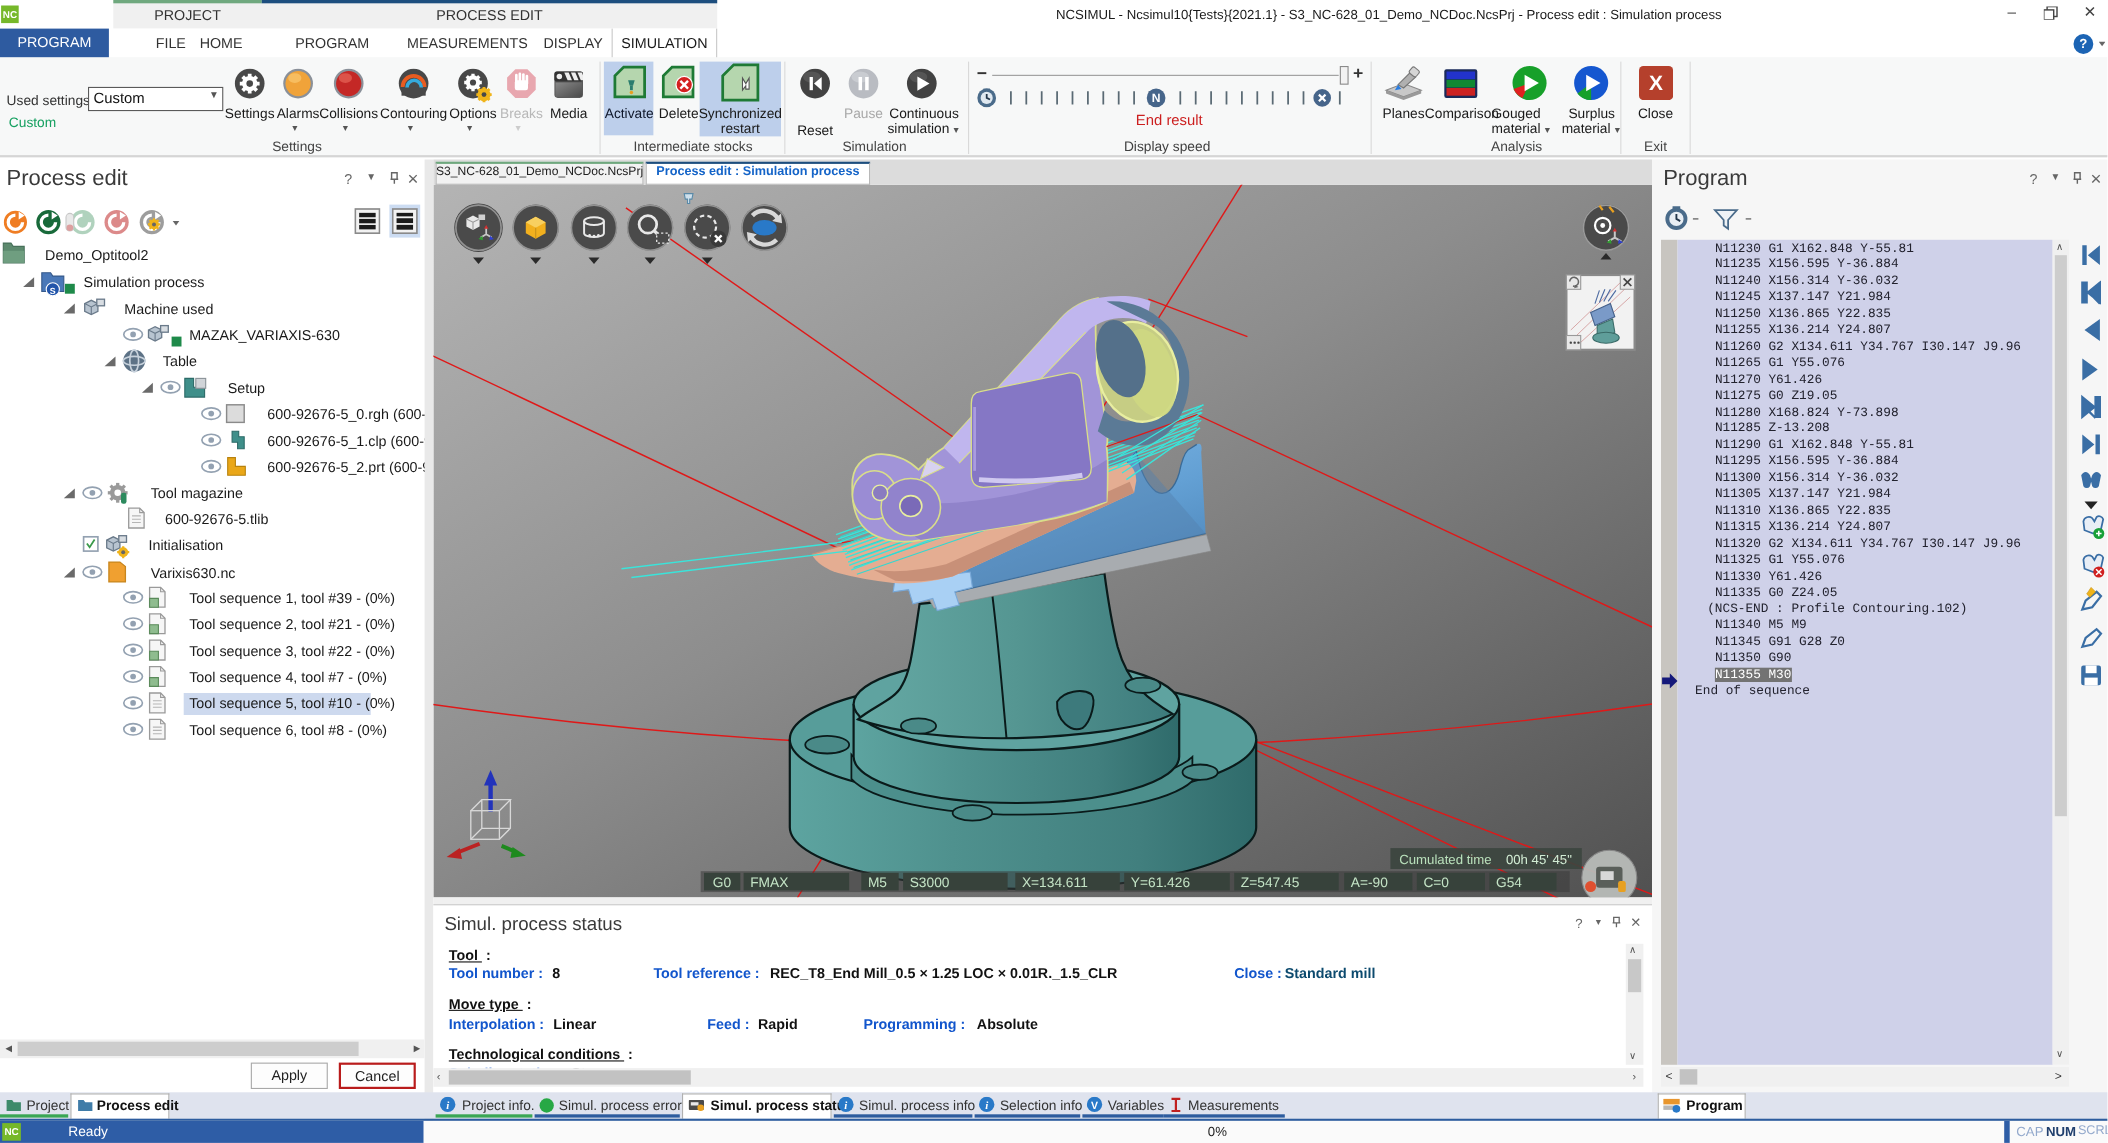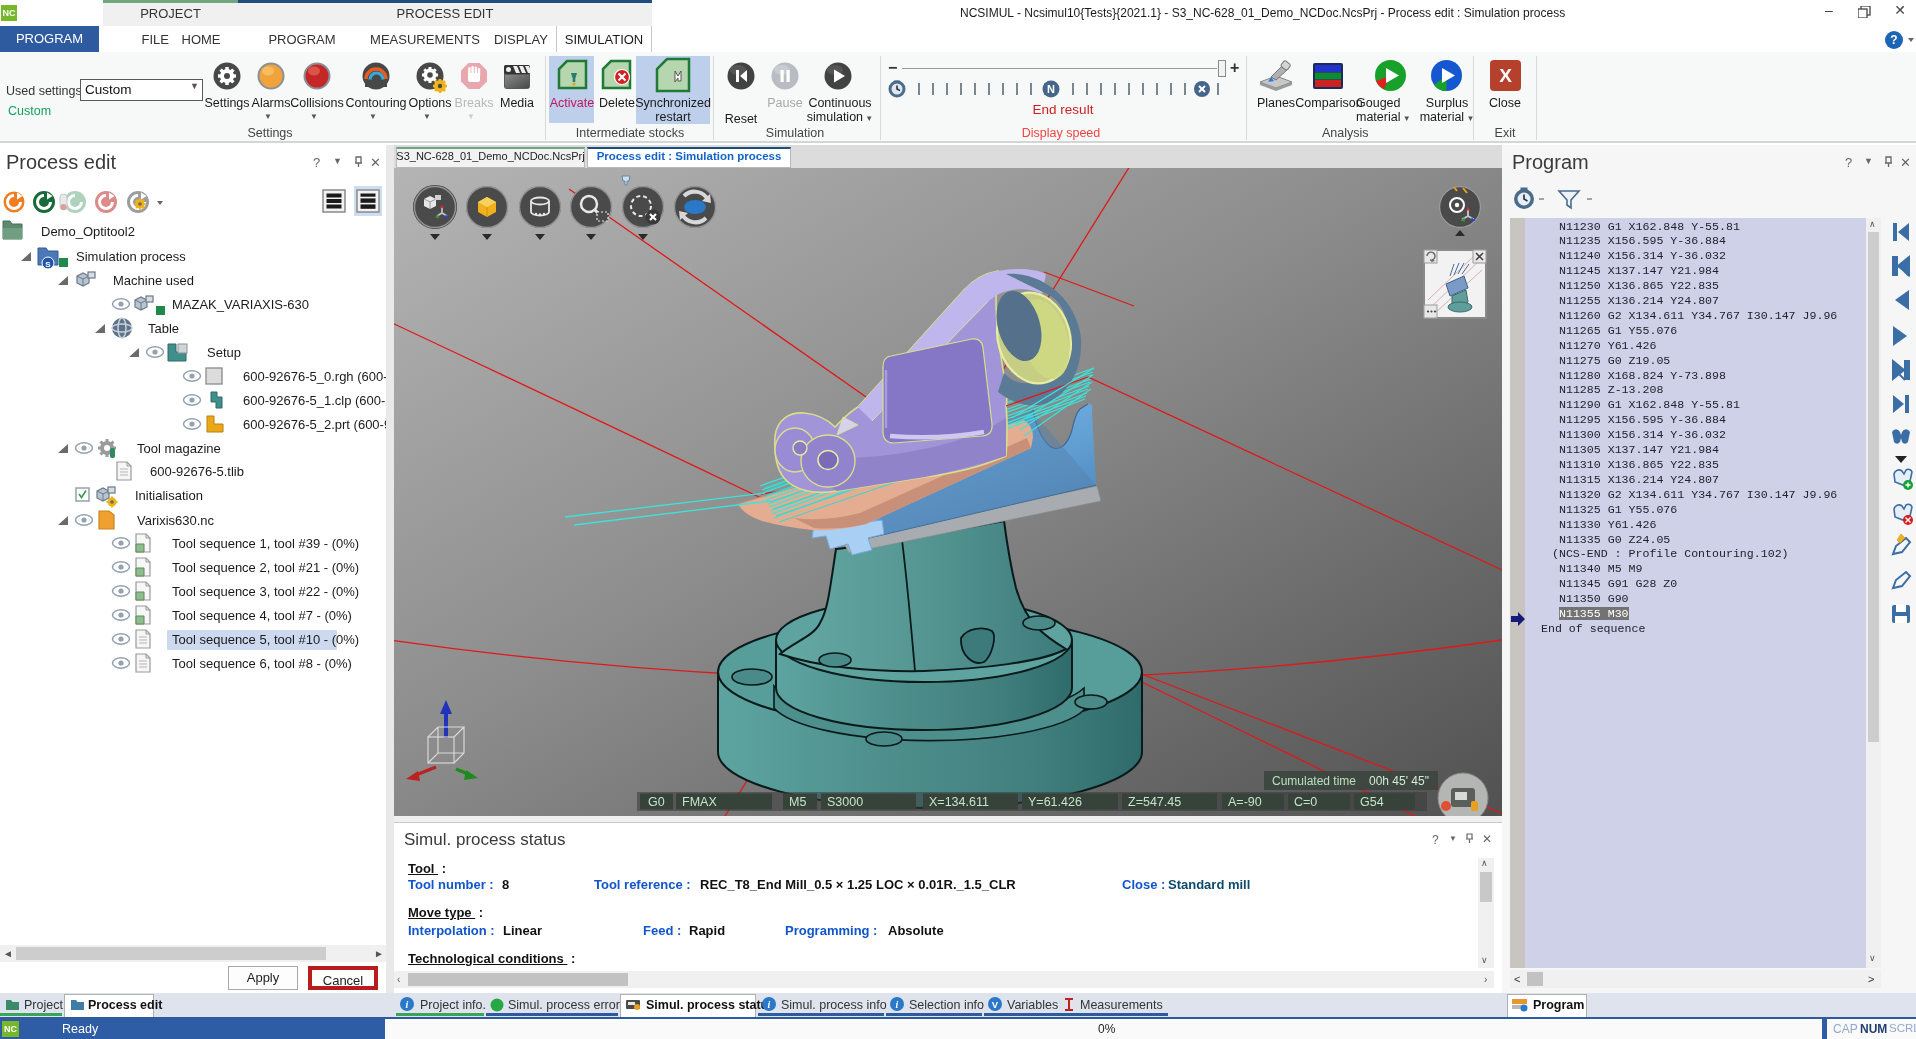--- a/index.html
+++ b/index.html
@@ -167,21 +167,21 @@
         <circle cx="21" cy="18" r="7.5" fill="#d42020" stroke="#fff" stroke-width="1.2"></circle>
         <g stroke="#fff" stroke-width="2.2">
           <line x1="17.5" y1="14.5" x2="24.5" y2="21.5"></line>
           <line x1="24.5" y1="14.5" x2="17.5" y2="21.5"></line>
         </g>
       </svg>
 <svg class="abs" style="left:655px;top:57px;" width="36" height="36">
         <path d="M12,2 L34,2 L34,34 L2,34 L2,12 Z" fill="#b5d6ae" stroke="#1e7a35" stroke-width="2.5"></path>
         <path d="M20,14 l3,5 l3,-5 l0,10 l-3,0 l0,-3 l-3,4 Z" fill="#fff" stroke="#555" stroke-width="1"></path>
       </svg>
-<div class="txt" style="left:549px;top:96px;width:46px;text-align:center;font-size:12.5px;color:#be185d;">Activate</div>
+<div class="txt" style="left:549px;top:96px;width:46px;text-align:center;font-size:12.5px;color:#0f172a;">Activate</div>
 <div class="txt" style="left:594px;top:96px;width:46px;text-align:center;font-size:12.5px;color:#1a1a1a;">Delete</div>
 <div class="txt" style="left:630px;top:96px;width:86px;text-align:center;font-size:12.5px;color:#1a1a1a;">Synchronized<br>restart</div>
 <div class="txt" style="left:570px;top:126px;width:120px;text-align:center;font-size:12.5px;color:#444;">Intermediate stocks</div>
 
 <svg class="abs" style="left:727px;top:62px;" width="28" height="28">
         <circle cx="14" cy="14" r="13.5" fill="#424242"></circle>
         <ellipse cx="11" cy="8" rx="8" ry="5" fill="#5a5a5a" opacity="0.8"></ellipse>
         <rect x="9" y="8" width="3" height="12" fill="#fff"></rect>
         <path d="M20,8 L13,14 L20,20 Z" fill="#fff"></path>
       </svg>
@@ -234,21 +234,21 @@
         <rect x="6" y="0.5" width="6" height="2.4" fill="#4a6b8a"></rect>
 <circle cx="163" cy="9" r="8.5" fill="#46658a"></circle>
         <text x="163" y="13" font-size="11" font-weight="bold" fill="#fff" text-anchor="middle" font-family="Liberation Sans">N</text>
 <circle cx="314" cy="9" r="8" fill="#46658a"></circle>
         <g stroke="#fff" stroke-width="2">
           <line x1="311" y1="6" x2="317" y2="12"></line>
           <line x1="317" y1="6" x2="311" y2="12"></line>
         </g>
 </svg>
 <div class="txt" style="left:1003px;top:102px;width:120px;text-align:center;font-size:13.5px;color:#cc1f1f;">End result</div>
-<div class="txt" style="left:1001px;top:126px;width:120px;text-align:center;font-size:12.5px;color:#ef4444;">Display speed</div>
+<div class="txt" style="left:1001px;top:126px;width:120px;text-align:center;font-size:12.5px;color:#404040;">Display speed</div>
 
 <svg class="abs" style="left:1258px;top:60px;" width="36" height="32">
         <path d="M2,22 L18,16 L34,22 L18,28 Z" fill="#c8c8c8" stroke="#888" stroke-width="1"></path>
         <path d="M2,22 L2,25 L18,31 L34,25 L34,22 L18,28 Z" fill="#9a9a9a"></path>
         <path d="M13,17 L24,6 L29,10 L18,20 Z" fill="#b0b0b0" stroke="#777" stroke-width="1"></path>
         <rect x="24" y="2" width="8" height="7" rx="2" fill="#d5d5d5" stroke="#777" transform="rotate(40 28 5)"></rect>
         <path d="M13,17 L10,22 L16,21 Z" fill="#2a7de0"></path>
       </svg>
 <svg class="abs" style="left:1312px;top:62px;" width="32" height="28">
         <rect x="1" y="1" width="30" height="26" rx="2" fill="#1a2a5a"></rect>
@@ -263,21 +263,21 @@
       </svg>
 <svg class="abs" style="left:1430px;top:59px;" width="33" height="33">
         <circle cx="16.5" cy="16.5" r="15.5" fill="#1557d0"></circle>
         <path d="M16.5,16.5 L4,26 A15.5,15.5 0 0 0 16.5,32 Z" fill="#17a02a"></path>
         <path d="M12,9 L25,16.5 L12,24 Z" fill="#fff"></path>
       </svg>
 <div class="txt" style="left:1241px;top:96px;width:70px;text-align:center;font-size:12.5px;color:#1a1a1a;">Planes</div>
 <div class="txt" style="left:1284px;top:96px;width:90px;text-align:center;font-size:12.5px;color:#1a1a1a;">Comparison</div>
 <div class="txt" style="left:1356px;top:96px;width:70px;text-align:left;font-size:12.5px;color:#1a1a1a;">Gouged<br>material<span style="font-size:8px;color:#555;"> ▼</span></div>
 <div class="txt" style="left:1412px;top:96px;width:70px;text-align:center;font-size:12.5px;color:#1a1a1a;">Surplus<br>material<span style="font-size:8px;color:#555;"> ▼</span></div>
-<div class="txt" style="left:1322px;top:126px;width:80px;text-align:left;font-size:12.5px;color:#444;">Analysis</div>
+<div class="txt" style="left:1322px;top:126px;width:80px;text-align:right;font-size:12.5px;color:#444;">Analysis</div>
 
 <svg class="abs" style="left:1490px;top:60px;" width="31" height="31">
         <rect x="0" y="0" width="31" height="31" rx="4" fill="#b5402c"></rect>
         <text x="15.5" y="22" font-size="19" font-weight="bold" fill="#fff" text-anchor="middle" font-family="Liberation Sans">X</text>
       </svg>
 <div class="txt" style="left:1470px;top:96px;width:70px;text-align:center;font-size:12.5px;color:#1a1a1a;">Close</div>
 <div class="txt" style="left:1465px;top:126px;width:80px;text-align:center;font-size:12.5px;color:#444;">Exit</div>
 </div>
 
 <div class="abs" style="left:0;top:145px;width:386px;height:874px;background:#ffffff;"></div>
@@ -481,21 +481,21 @@
         <use href="#doc" x="143" y="445"></use>
         <text x="172" y="450">Tool sequence 6,  tool #8 -  (0%)</text>
 </svg>
 
 <div class="abs" style="left:0px;top:945px;width:386px;height:17px;background:#f0f0f0;"></div>
 <div class="txt" style="left:3px;top:948px;font-size:10px;color:#555;">◄</div>
 <div class="abs" style="left:16px;top:947px;width:310px;height:13px;background:#cdcdcd;"></div>
 <div class="txt" style="left:374px;top:948px;font-size:10px;color:#555;">►</div>
 
 <div class="abs" style="left:228px;top:966px;width:70px;height:24px;background:#fdfdfd;border:1px solid #a8a8a8;font-size:13px;color:#222;text-align:center;line-height:22px;">Apply</div>
-<div class="abs" style="left:308px;top:966px;width:70px;height:24px;background:#fdfdfd;border:4px solid #b91c1c;font-size:13px;color:#222;text-align:center;line-height:22px;">Cancel</div>
+<div class="abs" style="left:308px;top:966px;width:70px;height:24px;background:#fdfdfd;border:2px solid #b91c1c;font-size:13px;color:#222;text-align:center;line-height:22px;">Cancel</div>
 </div>
 
 <div class="abs" style="left:394px;top:145px;width:1108px;height:23px;background:#dcdcdc;"></div>
 <div id="viewport-tabs">
 <div class="abs" style="left:396px;top:147px;width:189px;height:21px;background:#f2f2f2;border:1px solid #b8b8b8;border-top:2px solid #6fa87e;"></div>
 <div class="txt" style="left:396px;top:150px;width:189px;text-align:center;font-size:11px;color:#222;">S3_NC-628_01_Demo_NCDoc.NcsPrj</div>
 <div class="abs" style="left:587px;top:147px;width:204px;height:21px;background:#ffffff;border:1px solid #b8b8b8;border-top:2px solid #1d4e7e;"></div>
 <div class="txt" style="left:587px;top:150px;width:204px;text-align:center;font-size:11.5px;color:#1464c8;font-weight:bold;">Process edit : Simulation process</div>
 </div>
 <svg id="viewport" class="abs" style="left:394px;top:168px;" width="1108" height="648" font-family="Liberation Sans">

